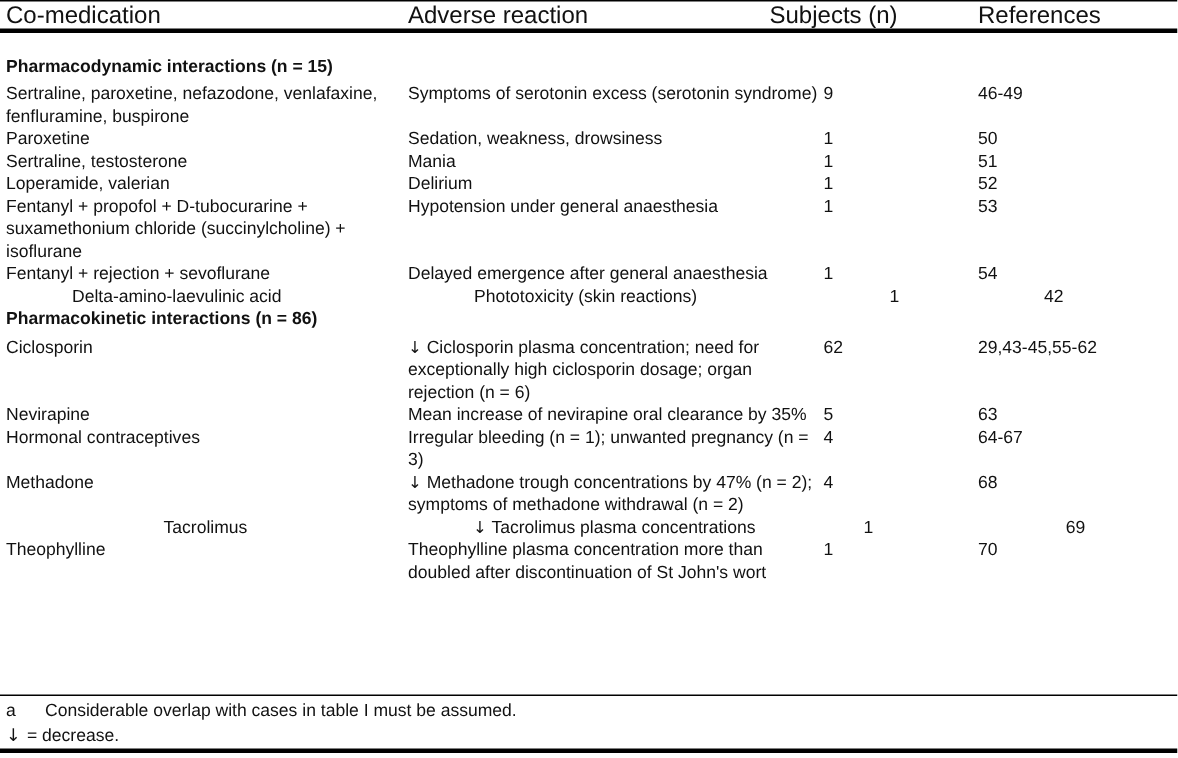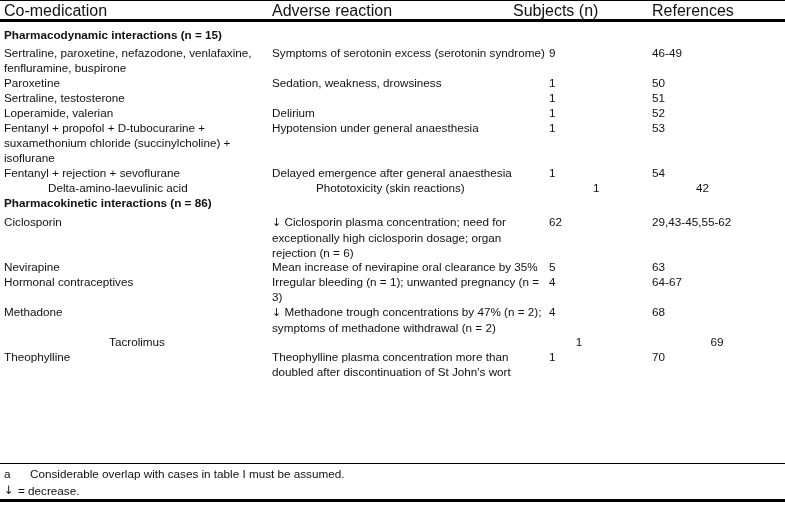--- a/index.html
+++ b/index.html
@@ -52,21 +52,21 @@
     white-space: nowrap;
   }
   .h-med { left: 4px; }
   .h-adv { left: 272px; }
   .h-sub { left: 513px; }
   .h-ref { left: 652px; }
 
   
   #body-area {
     position: absolute;
-    top: 27px;
+    top: 37px;
     left: 0;
     width: 785px;
   }
 
   .row {
     position: relative;
     width: 785px;
   }
   .cell {
     position: absolute;
@@ -164,20 +164,21 @@
         <div class="cell cell-ref">46-49</div>
       </div>
       <div class="row" style="height: 15px;">
         <div class="cell cell-med">Paroxetine</div>
         <div class="cell cell-adv">Sedation, weakness, drowsiness</div>
         <div class="cell cell-sub">1</div>
         <div class="cell cell-ref">50</div>
       </div>
       <div class="row" style="height: 15px;">
         <div class="cell cell-med">Sertraline, testosterone</div>
+        <div class="cell cell-adv">Mania</div>
         <div class="cell cell-sub">1</div>
         <div class="cell cell-ref">51</div>
       </div>
       <div class="row" style="height: 15px;">
         <div class="cell cell-adv">Delirium</div>
         <div class="cell cell-med">Loperamide, valerian</div>
         <div class="cell cell-sub">1</div>
         <div class="cell cell-ref">52</div>
       </div>
       <div class="row" style="height: 45px; padding-left: 24px;">
@@ -220,20 +221,21 @@
         <div class="cell cell-ref">64-67</div>
       </div>
       <div class="row" style="height: 30px;">
         <div class="cell cell-med">Methadone</div>
         <div class="cell cell-adv"><span class="arrow">↓</span> Methadone trough concentrations by 47% (n = 2); symptoms of methadone withdrawal (n = 2)</div>
         <div class="cell cell-sub">4</div>
         <div class="cell cell-ref">68</div>
       </div>
       <div class="row" style="height: 15px; text-align: center;">
         <div class="cell cell-med">Tacrolimus</div>
+        <div class="cell cell-adv"><span class="arrow">↓</span> Tacrolimus plasma concentrations</div>
         <div class="cell cell-sub">1</div>
         <div class="cell cell-ref">69</div>
       </div>
       <div class="row" style="height: 30px;">
         <div class="cell cell-med">Theophylline</div>
         <div class="cell cell-adv">Theophylline plasma concentration more than doubled after discontinuation of St John's wort</div>
         <div class="cell cell-sub">1</div>
         <div class="cell cell-ref">70</div>
       </div>
     </div>

